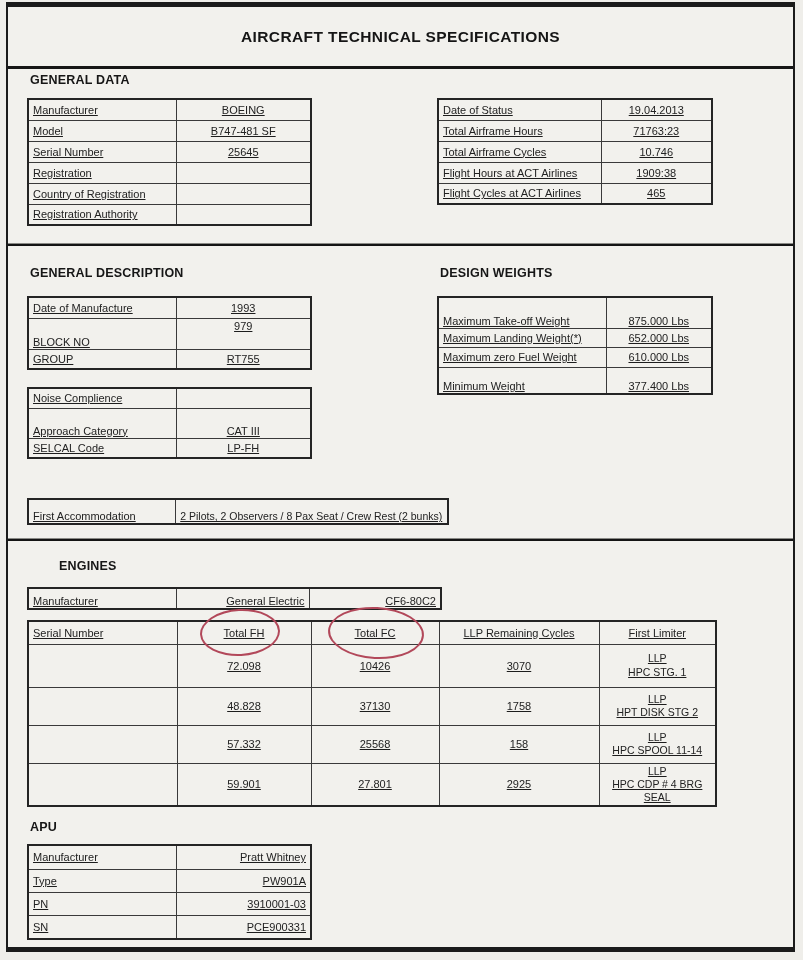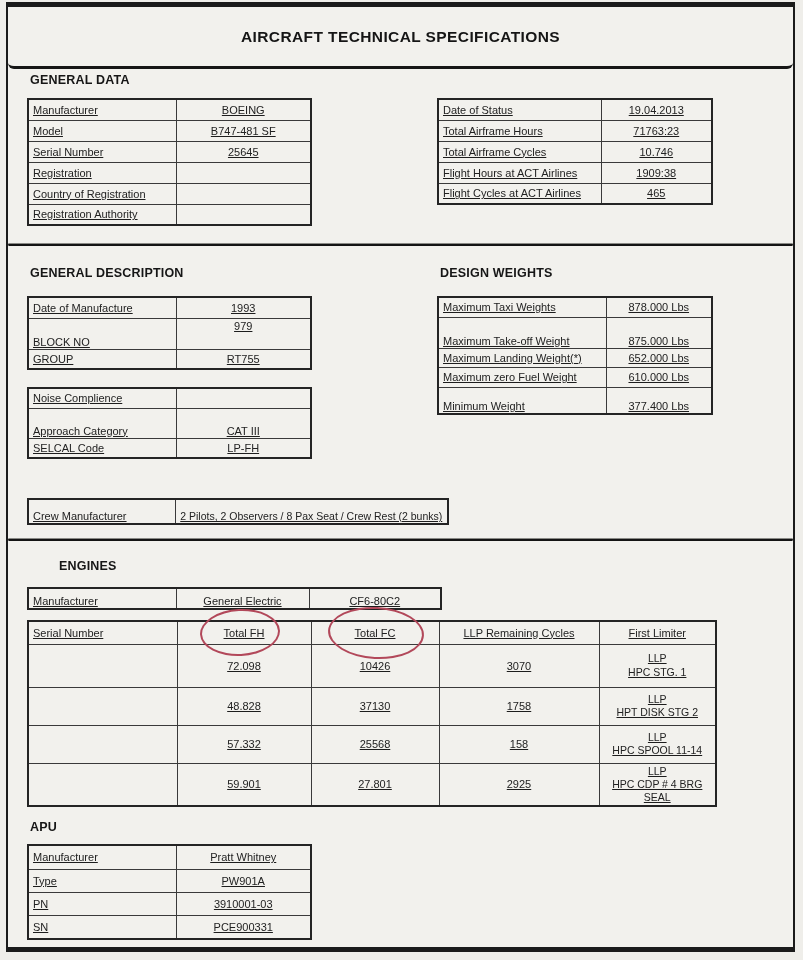--- a/index.html
+++ b/index.html
@@ -10,21 +10,21 @@
     position:relative;
     color:#1d1d1d;
   }
   .page {
     position:absolute; left:6px; top:2px; width:789px; height:950px;
     background:#f2f1ed;
     border:2px solid #1b1b1b;
     border-top-width:5px;
     border-bottom-width:5px;
   }
-  .abs { position:absolute;border-radius:6px; }
+  .abs { position:absolute; }
   .doc-title {
     left:0; top:0; width:100%; height:62px;
     border-bottom:3px solid #161616;
     display:flex; align-items:center; justify-content:center;
     font-size:15.5px; font-weight:bold; letter-spacing:.4px; color:#151515;
   }
   .sec-heading {
     font-size:12.5px; font-weight:bold; color:#161616; letter-spacing:.2px;
   }
   .divider {
@@ -35,21 +35,21 @@
   td {
     border:1px solid #3a3a3a;
     font-size:11px; color:#222;
     padding:1px 4px;
     vertical-align:middle;
     overflow:hidden; white-space:nowrap;
   }
   .frame { border:2px solid #242424;text-decoration:underline; }
   td.lbl { text-align:left; }
   td.val { text-align:center; }
-  td.val-left { text-align:center; }
+  td.val-left { text-align:right; }
   td.vbottom { vertical-align:bottom; }
   td.vtop { vertical-align:top; }
   .lim { white-space:pre-line; text-align:center; line-height:1.25; font-size:10.5px;margin-left:35px; }
   .ellipse {
     border:2px solid #b2485a;
     border-radius:50%;
     background:transparent;
   }
 </style>
 </head>
@@ -170,24 +170,20 @@
     </table>
 
   <div class="abs sec-heading" style="left:432px; top:259px;">DESIGN WEIGHTS</div>
 
   <table class="abs frame" style="left:429px; top:289px; width:276px;">
     <colgroup>
         <col style="width:168px">
         <col>
       </colgroup>
     <tbody>
-        <tr style="height:20px">
-      <td class="lbl">Maximum Taxi Weights</td>
-      <td class="val">878.000 Lbs</td>
-        </tr>
     <tr style="height:31px">
       <td class="lbl vbottom">Maximum Take-off Weight</td>
       <td class="val vbottom">875.000 Lbs</td>
         </tr>
     <tr style="height:19px">
       <td class="lbl">Maximum Landing Weight(*)</td>
       <td class="val">652.000 Lbs</td>
         </tr>
     <tr style="height:20px">
       <td class="lbl">Maximum zero Fuel Weight</td>
@@ -200,21 +196,21 @@
   </tbody>
     </table>
 
   <table class="abs frame" style="left:19px; top:491px; width:422px;">
     <colgroup>
         <col style="width:147px">
         <col>
       </colgroup>
     <tbody>
         <tr style="height:25px">
-      <td class="lbl vbottom">Crew Manufacturer</td>
+      <td class="lbl vbottom">First Accommodation</td>
       <td class="val vbottom" style="font-size:10.5px;">2 Pilots, 2 Observers / 8 Pax Seat / Crew Rest (2 bunks)</td>
         </tr>
   </tbody>
     </table>
 
   <div class="abs divider" style="top:531px;"></div>
 
   <div class="abs sec-heading" style="left:12px; top:552px;padding-left:39px;">ENGINES</div>
 
   <table class="abs frame" style="left:19px; top:580px; width:415px;">

